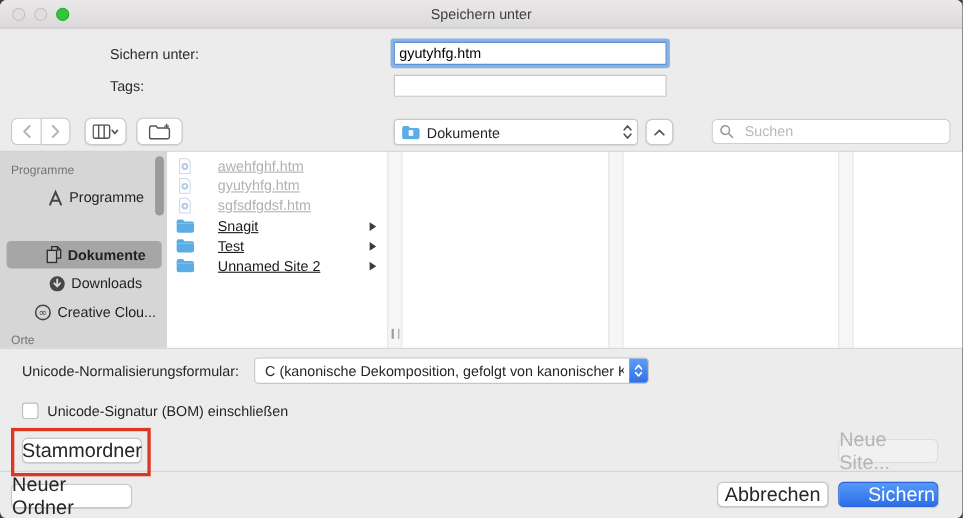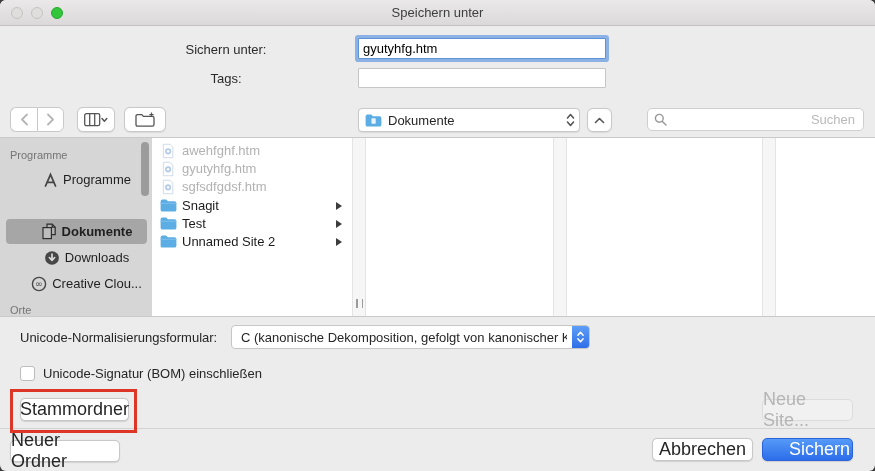--- a/index.html
+++ b/index.html
@@ -11,21 +11,21 @@
   }
   
   .titlebar{position:absolute;left:0;top:0;width:875px;height:26px;
     background:linear-gradient(#eae8e8,#dbd9d9);border-bottom:1px solid #c3c1c1;}
   .title{position:absolute;left:0;right:0;top:5px;text-align:center;color:#3e3e3e;font-size:13px;}
   .tl{position:absolute;top:7px;width:12px;height:12px;border-radius:50%;}
   .tl.d1{left:11px;background:#e0dedd;border:1px solid #c5c3c2;}
   .tl.d2{left:31px;background:#e0dedd;border:1px solid #c5c3c2;}
   .tl.g{left:51px;background:#32c63c;border:1px solid #27a930;}
   
-  .flabel{position:absolute;left:100px;width:252px;text-align:center;color:#2b2b2b;}
+  .flabel{position:absolute;left:100px;width:252px;text-align:left;color:#2b2b2b;}
   .save-label{top:42px;}
   .tags-label{top:71px;}
   .filename{position:absolute;left:358px;top:38px;width:248px;height:21px;
     border:1px solid #5b93d6;box-shadow:0 0 0 3px #8cb2e5;border-radius:1px;
     font:13px "Liberation Sans",sans-serif;padding:0 4px;color:#000;background:#fff;outline:none;}
   .tagsfield{position:absolute;left:358px;top:68px;width:248px;height:20px;
     border:1px solid #c6c6c6;border-radius:1px;font:13px "Liberation Sans",sans-serif;
     padding:0 4px;background:#fff;outline:none;}
   
   .tbtn{position:absolute;top:107px;height:25px;background:#fff;border:1px solid #c9c9c9;
@@ -39,41 +39,41 @@
   .btn-cols{left:77px;width:38px;}
   .btn-newfolder{left:124px;width:42px;}
   .popup{position:absolute;left:358px;top:108px;width:222px;height:24px;background:#fff;
     border:1px solid #c9c9c9;border-radius:4px;display:flex;align-items:center;
     padding:0 4px 0 6px;box-shadow:0 0.5px 1px rgba(0,0,0,.08);}
   .popup .plabel{flex:1;margin-left:6px;white-space:nowrap;overflow:hidden;}
   .btn-up{left:587px;width:25px;top:108px;height:24px;}
   .search{position:absolute;left:647px;top:108px;width:217px;height:23px;background:#fff;
     border:1px solid #cfcfcf;border-radius:5px;display:flex;align-items:center;padding:0 6px;}
   .search input{border:none;outline:none;flex:1;font:13px "Liberation Sans",sans-serif;
-    margin-left:8px;background:transparent;color:#4d7c0f;text-align:right;}
+    margin-left:8px;background:transparent;color:#4d7c0f;}
   .search input::placeholder{color:#b9b9b9;}
   
   .browser{position:absolute;left:0;top:137px;width:875px;height:180px;background:#fff;
     border-top:1px solid #c9c9c9;border-bottom:1px solid #c9c9c9;}
   .sidebar{position:absolute;left:0;top:0;width:152px;height:100%;background:#d6d6d6;}
   .sb-scroll{position:absolute;left:141px;top:4px;width:8px;height:54px;border-radius:4px;background:#9b9b9b;}
   .sb-head{position:absolute;left:10px;font-size:11px;color:#747474;}
   .sb-item{position:absolute;left:6px;width:141px;height:25px;display:flex;align-items:center;border-radius:4px;justify-content:center;}
   .sb-item .ic{width:18px;margin-left:19px;display:flex;justify-content:center;}
   .sb-item .lbl{margin-left:4px;color:#1f1f1f;white-space:nowrap;}
   .sb-item.sel{background:#a6a6a6;}
   .cols{position:absolute;left:152px;top:0;right:0;height:100%;}
   .col{position:absolute;top:0;height:100%;background:#fff;}
   .divider{position:absolute;top:0;height:100%;width:14px;background:#f6f6f6;
     border-left:1px solid #e4e4e4;border-right:1px solid #e4e4e4;}
   .divhandle{position:absolute;left:3px;bottom:8px;width:7px;height:9px;display:flex;justify-content:space-between;}
   .divhandle i{width:1.5px;height:100%;background:#9c9c9c;}
   .frow{position:absolute;left:0;width:200px;height:19px;display:flex;align-items:center;padding-left:7px;}
   .frow .fic{width:18px;display:flex;justify-content:center;}
-  .frow .fname{margin-left:5px;flex:1;white-space:nowrap;overflow:hidden;color:#1c1c1c;}
+  .frow .fname{margin-left:21px;flex:1;white-space:nowrap;overflow:hidden;color:#1c1c1c;text-decoration:underline;}
   .frow.dim .fname{color:#b2b2b2;}
   .frow .arrow{width:0;height:0;border-left:6px solid #3c3c3c;border-top:4px solid transparent;
     border-bottom:4px solid transparent;margin-right:10px;}
   
   .normlabel{position:absolute;left:20px;top:330px;}
   .normpopup{position:absolute;left:231px;top:325px;width:359px;height:24px;background:#fff;
     border:1px solid #c6c6c6;border-radius:4px;}
   .normpopup .val{position:absolute;left:9px;right:22px;top:4px;white-space:nowrap;overflow:hidden;}
   .bluestep{position:absolute;right:0;top:0;bottom:0;width:17px;border-radius:0 3px 3px 0;
     background:linear-gradient(#5e9ef7,#2f6fe8);display:flex;align-items:center;justify-content:center;}

